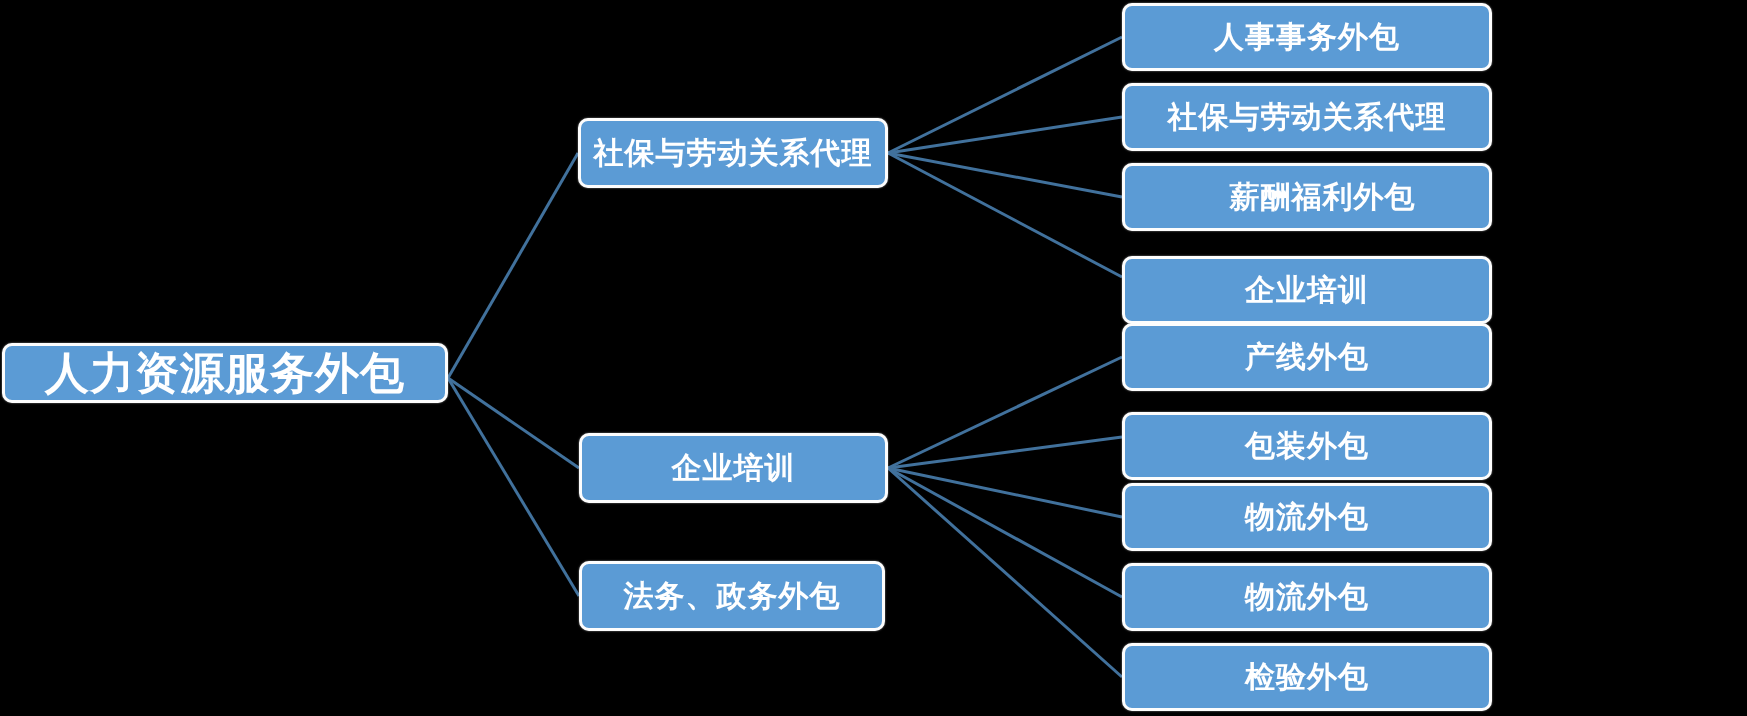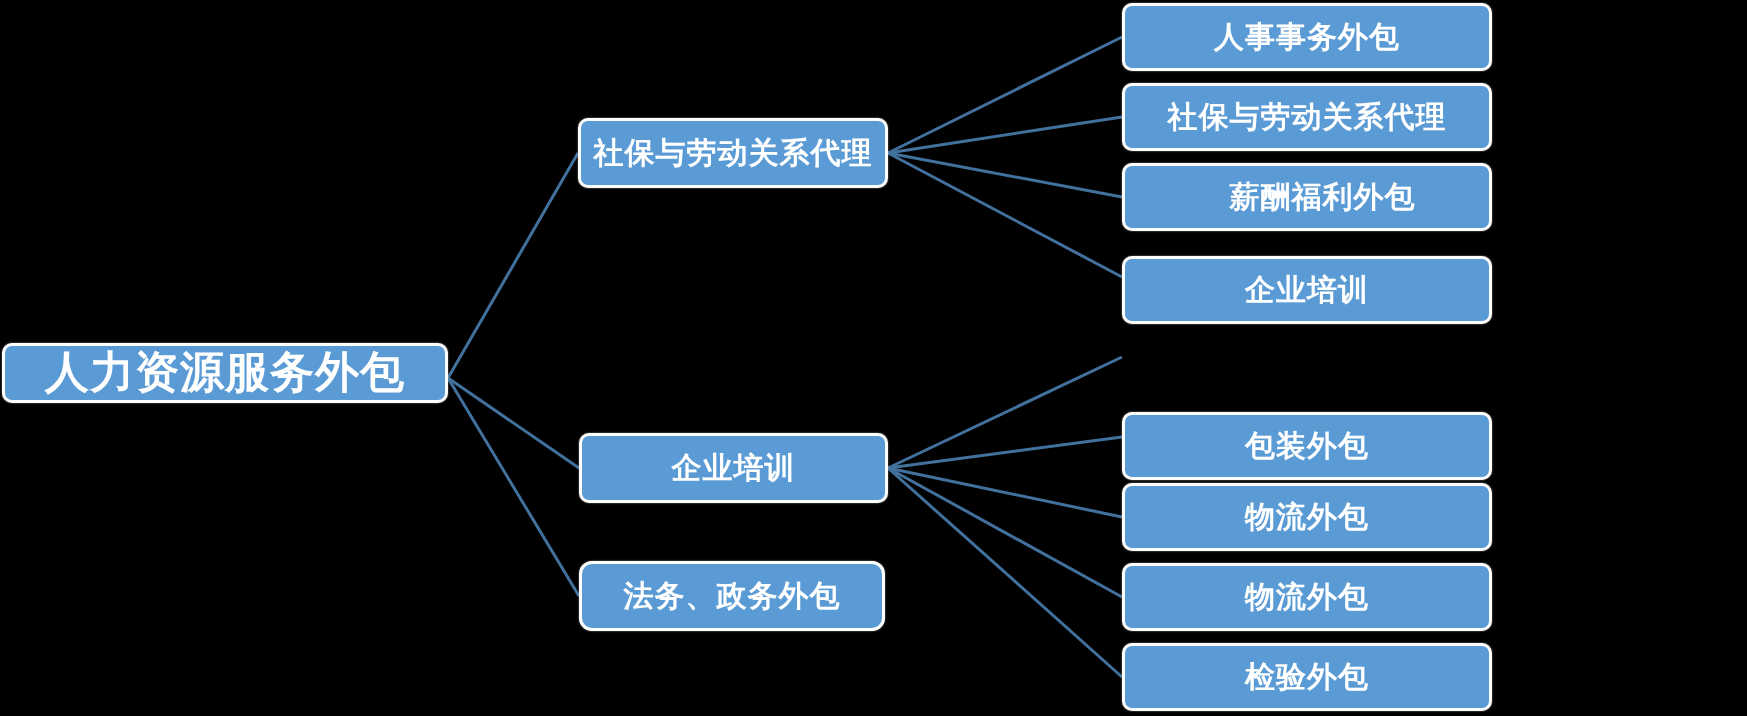--- a/index.html
+++ b/index.html
@@ -34,34 +34,33 @@
     border: 3px solid #FDFDFD;
     border-radius: 10px;
     color: #FFFFFF;
     font-weight: bold;
     display: flex;
     align-items: center;
     justify-content: center;
     text-align: center;
     box-shadow: 0 0 2px rgba(255,255,255,0.55);
     line-height: 1;
-    font-family: Liberation Serif, serif;
   }
   .node-root {
     left: 2px;   top: 343px;  width: 446px; height: 60px;
     font-size: 44px;
     letter-spacing: 1px;
   }
   .node-mid, .node-leaf {
     font-size: 30px;
     letter-spacing: 1px;
   }
   .node-mid-1 { left: 578px; top: 118px; width: 310px; height: 70px; }
   .node-mid-2 { left: 579px; top: 433px; width: 309px; height: 70px; }
-  .node-mid-3 { left: 579px; top: 561px; width: 306px; height: 70px; border-radius: 13px; }
+  .node-mid-3 { left: 579px; top: 561px; width: 306px; height: 70px; }
   .node-leaf  { left: 1122px; width: 370px; height: 68px; }
   .leaf-1 { top: 3px; }
   .leaf-2 { top: 83px; }
   .leaf-3 { top: 163px; padding-left: 31px; }
   .leaf-4 { top: 256px; }
   .leaf-5 { top: 323px; }
   .leaf-6 { top: 412px; }
   .leaf-7 { top: 483px; }
   .leaf-8 { top: 563px; }
   .leaf-9 { top: 643px; }
@@ -93,18 +92,19 @@
 
   <div class="node node-mid node-mid-1">社保与劳动关系代理</div>
   <div class="node node-mid node-mid-2">企业培训</div>
   <div class="node node-mid node-mid-3">法务、政务外包</div>
 
   <div class="node node-leaf leaf-1">人事事务外包</div>
   <div class="node node-leaf leaf-2">社保与劳动关系代理</div>
   <div class="node node-leaf leaf-3">薪酬福利外包</div>
   <div class="node node-leaf leaf-4">企业培训</div>
 
+  <div class="node node-leaf leaf-5">产线外包</div>
   <div class="node node-leaf leaf-6">包装外包</div>
   <div class="node node-leaf leaf-7">物流外包</div>
   <div class="node node-leaf leaf-8">物流外包</div>
   <div class="node node-leaf leaf-9">检验外包</div>
 
 </div>
 
 </body></html>

